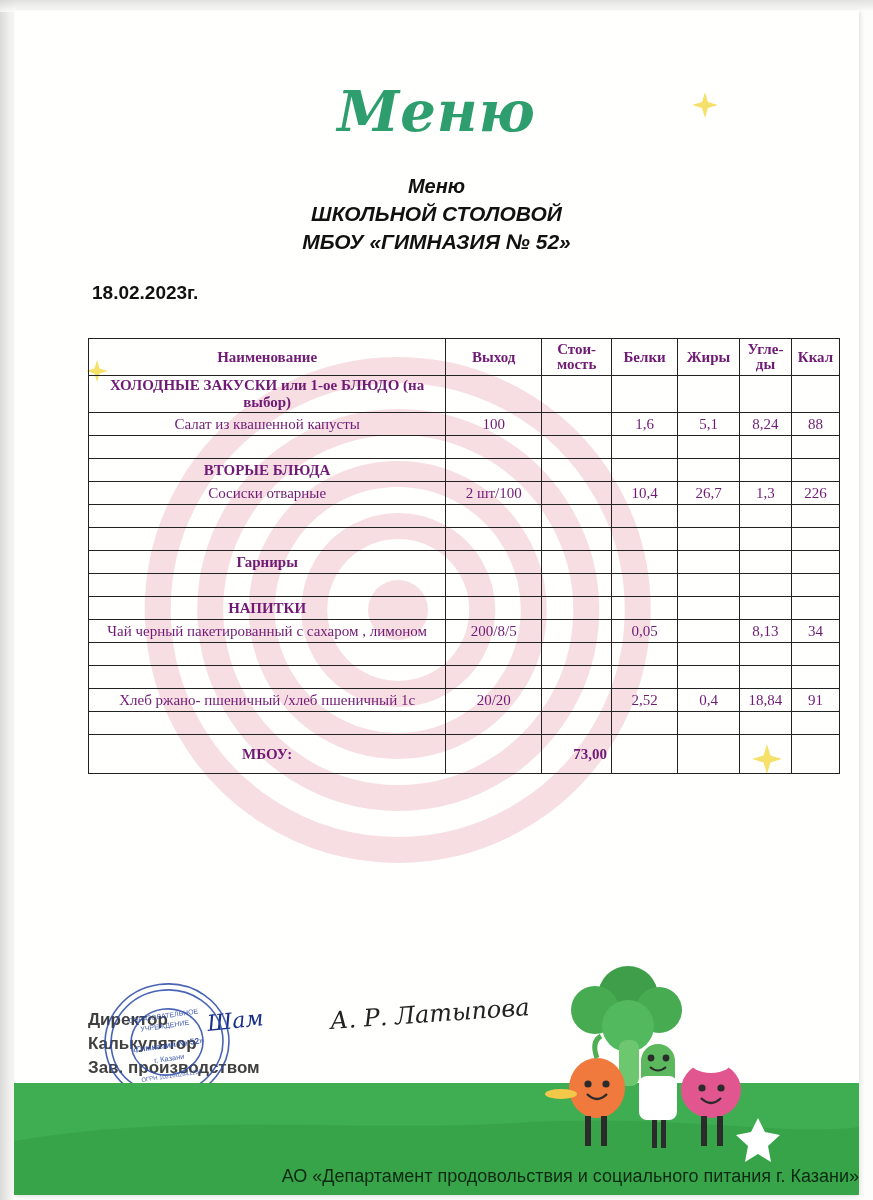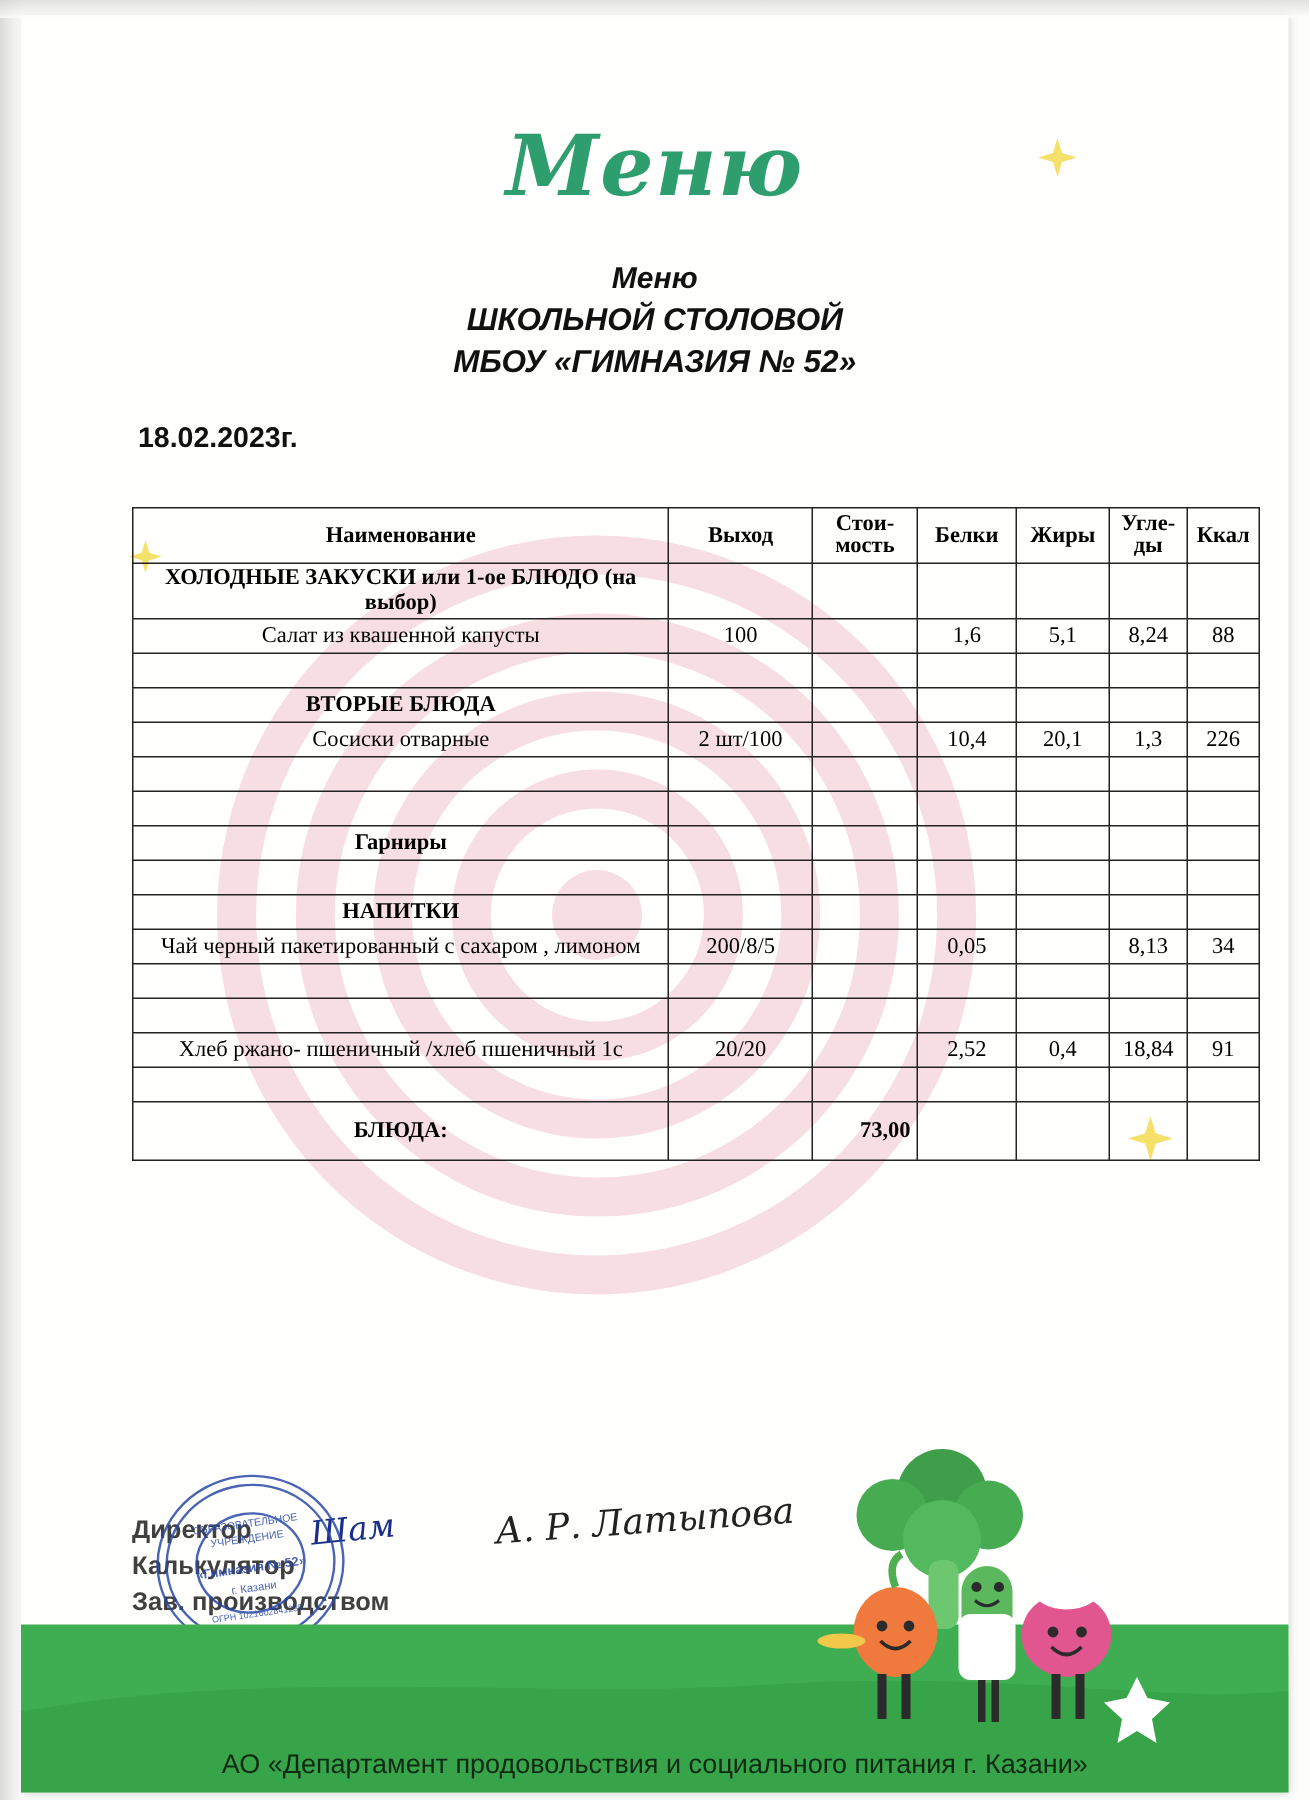--- a/index.html
+++ b/index.html
@@ -93,21 +93,21 @@
   
   table.menu {
     position: absolute;
     left: 88px;
     top: 338px;
     width: 752px;
     border-collapse: collapse;
     background: transparent;
     font-family: "Liberation Serif", serif;
     font-size: 15px;
-    color: #000000;
+    color: #701a75;
     padding-left: 13px;
   }
   table.menu td, table.menu th {
     border: 1px solid #222;
     padding: 1px 4px;
     vertical-align: middle;
     background: transparent;
   }
   table.menu th {
     text-align: center;
@@ -207,21 +207,21 @@
     overflow: hidden;
   }
   .band-hill {
     position: absolute;
     left: 0; bottom: 0; width: 100%; height: 112px;
   }
   .footer-text {
     position: absolute;
     left: 0; right: 0;
     bottom: 8px;
-    text-align: center;
+    text-align: right;
     font-family: "Liberation Sans", sans-serif;
     font-size: 18px;
     color: #0e2a13;
   }
   .veggies {
     position: absolute;
     right: 80px;
     bottom: 22px;
     width: 260px;
     height: 230px;
@@ -340,21 +340,21 @@
           <td class="num"></td>
           <td class="num"></td>
           <td class="num"></td>
           <td class="num"></td>
         </tr>
         <tr>
           <td class="name">Сосиски отварные</td>
           <td class="num">2 шт/100</td>
           <td class="num"></td>
           <td class="num">10,4</td>
-          <td class="num">20,1</td>
+          <td class="num">26,7</td>
           <td class="num">1,3</td>
           <td class="num">226</td>
         </tr>
         <tr>
           <td class="name"></td>
           <td class="num"></td>
           <td class="num"></td>
           <td class="num"></td>
           <td class="num"></td>
           <td class="num"></td>
@@ -437,21 +437,21 @@
           <td class="num"></td>
           <td class="num"></td>
           <td class="num"></td>
           <td class="num"></td>
           <td class="num"></td>
           <td class="num"></td>
         </tr>
       </tbody>
     <tfoot>
       <tr>
-        <td class="total-label">БЛЮДА:</td>
+        <td class="total-label">МБОУ:</td>
         <td class="num"></td>
         <td class="total-val">73,00</td>
         <td class="num"></td>
         <td class="num"></td>
         <td class="num"></td>
         <td class="num"></td>
       </tr>
     </tfoot>
   </table>
 

